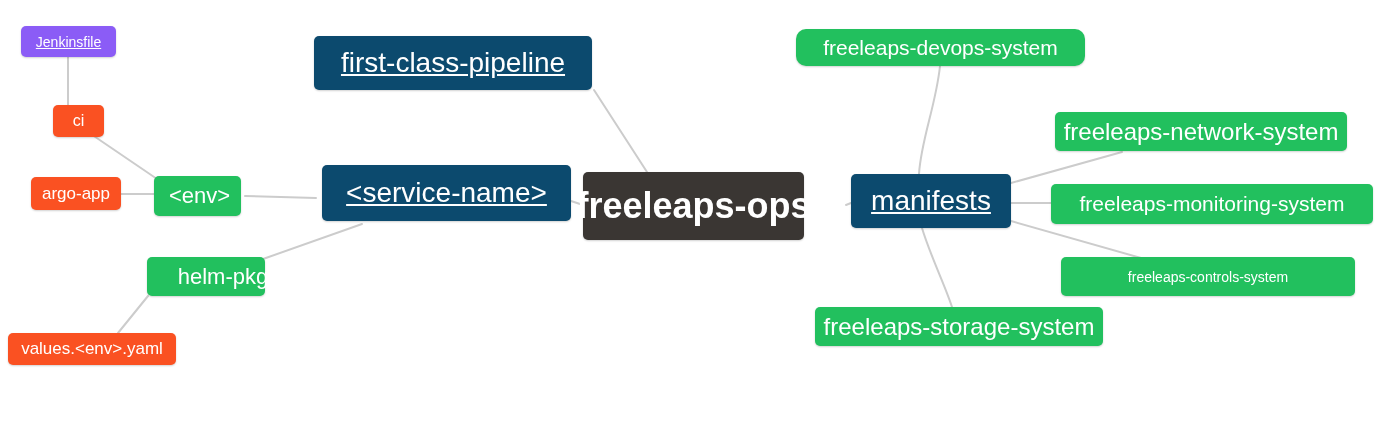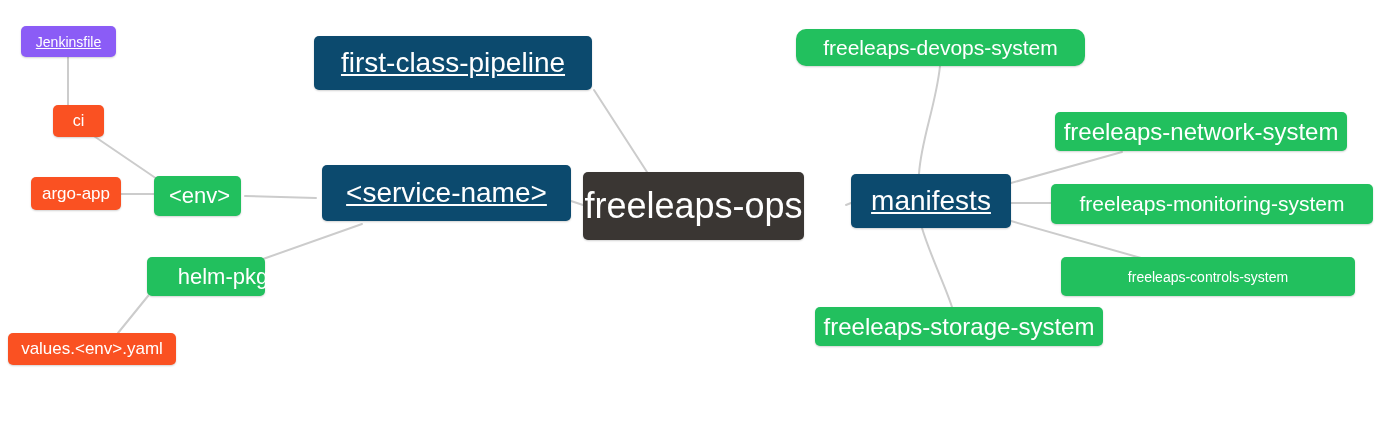--- a/index.html
+++ b/index.html
@@ -47,21 +47,21 @@
   .c-dark   { background: #3a3633; }
 
   #n-jenkinsfile { left: 21px;   top: 26px;  width: 95px;  height: 31px; font-size: 14px; }
   #n-ci          { left: 53px;   top: 105px; width: 51px;  height: 32px; font-size: 16px; padding: 0 4px; }
   #n-argo        { left: 31px;   top: 177px; width: 90px;  height: 33px; font-size: 17px; }
   #n-env         { left: 154px;  top: 176px; width: 87px;  height: 40px; font-size: 22px; padding-left: 14px; }
   #n-helm        { left: 147px;  top: 257px; width: 118px; height: 39px; font-size: 22px; padding-left: 44px; }
   #n-values      { left: 8px;    top: 333px; width: 168px; height: 32px; font-size: 17px; }
   #n-pipeline    { left: 314px;  top: 36px;  width: 278px; height: 54px; font-size: 28px; }
   #n-service     { left: 316px;  top: 165px; width: 249px; height: 56px; font-size: 28px; margin-left: 6px; }
-  #n-ops         { left: 583px;  top: 172px; width: 221px; height: 68px; font-size: 36px; }
+  #n-ops         { left: 583px;  top: 172px; width: 221px; height: 68px; font-size: 36px; font-weight: bold; }
   #n-manifests   { left: 851px;  top: 174px; width: 160px; height: 54px; font-size: 28px; }
   #n-devops      { left: 796px;  top: 29px;  width: 289px; height: 37px; font-size: 21px; border-radius: 10px; }
   #n-network     { left: 1055px; top: 112px; width: 292px; height: 39px; font-size: 24px; }
   #n-monitoring  { left: 1051px; top: 184px; width: 322px; height: 40px; font-size: 21px; }
   #n-controls    { left: 1061px; top: 257px; width: 294px; height: 39px; font-size: 14px; }
   #n-storage     { left: 815px;  top: 307px; width: 288px; height: 39px; font-size: 24px; }
 </style>
 </head>
 <body>
 

